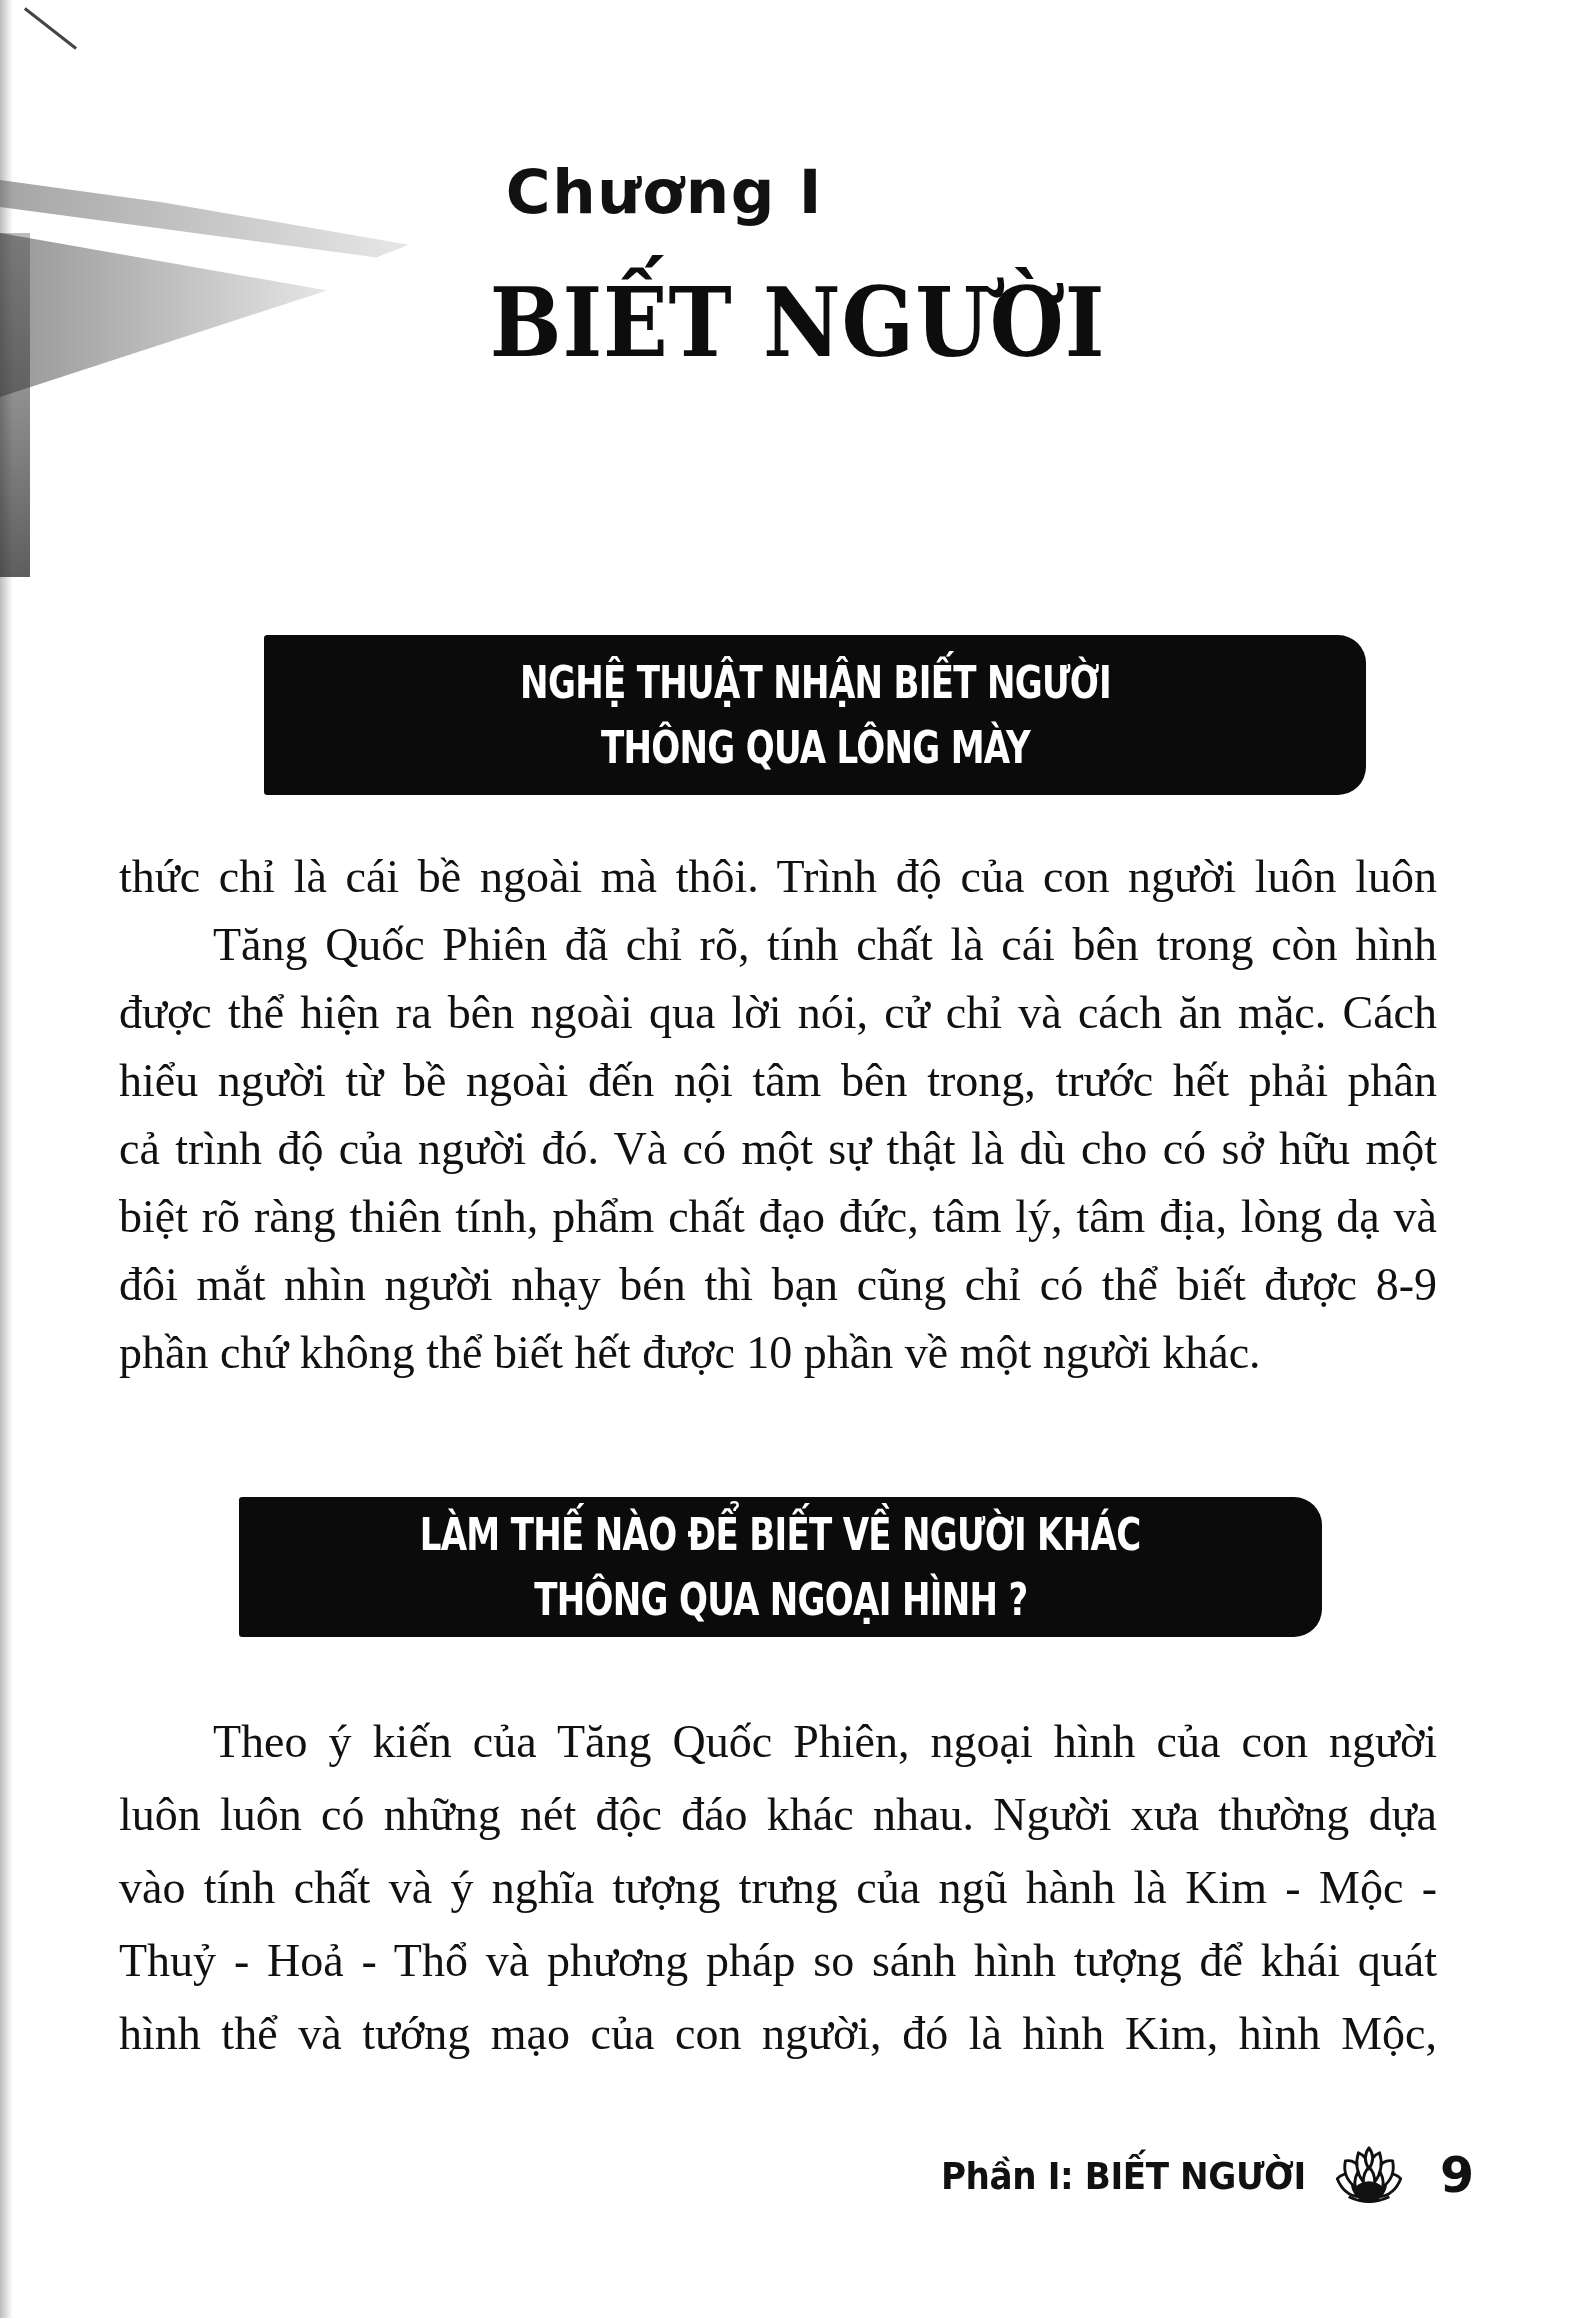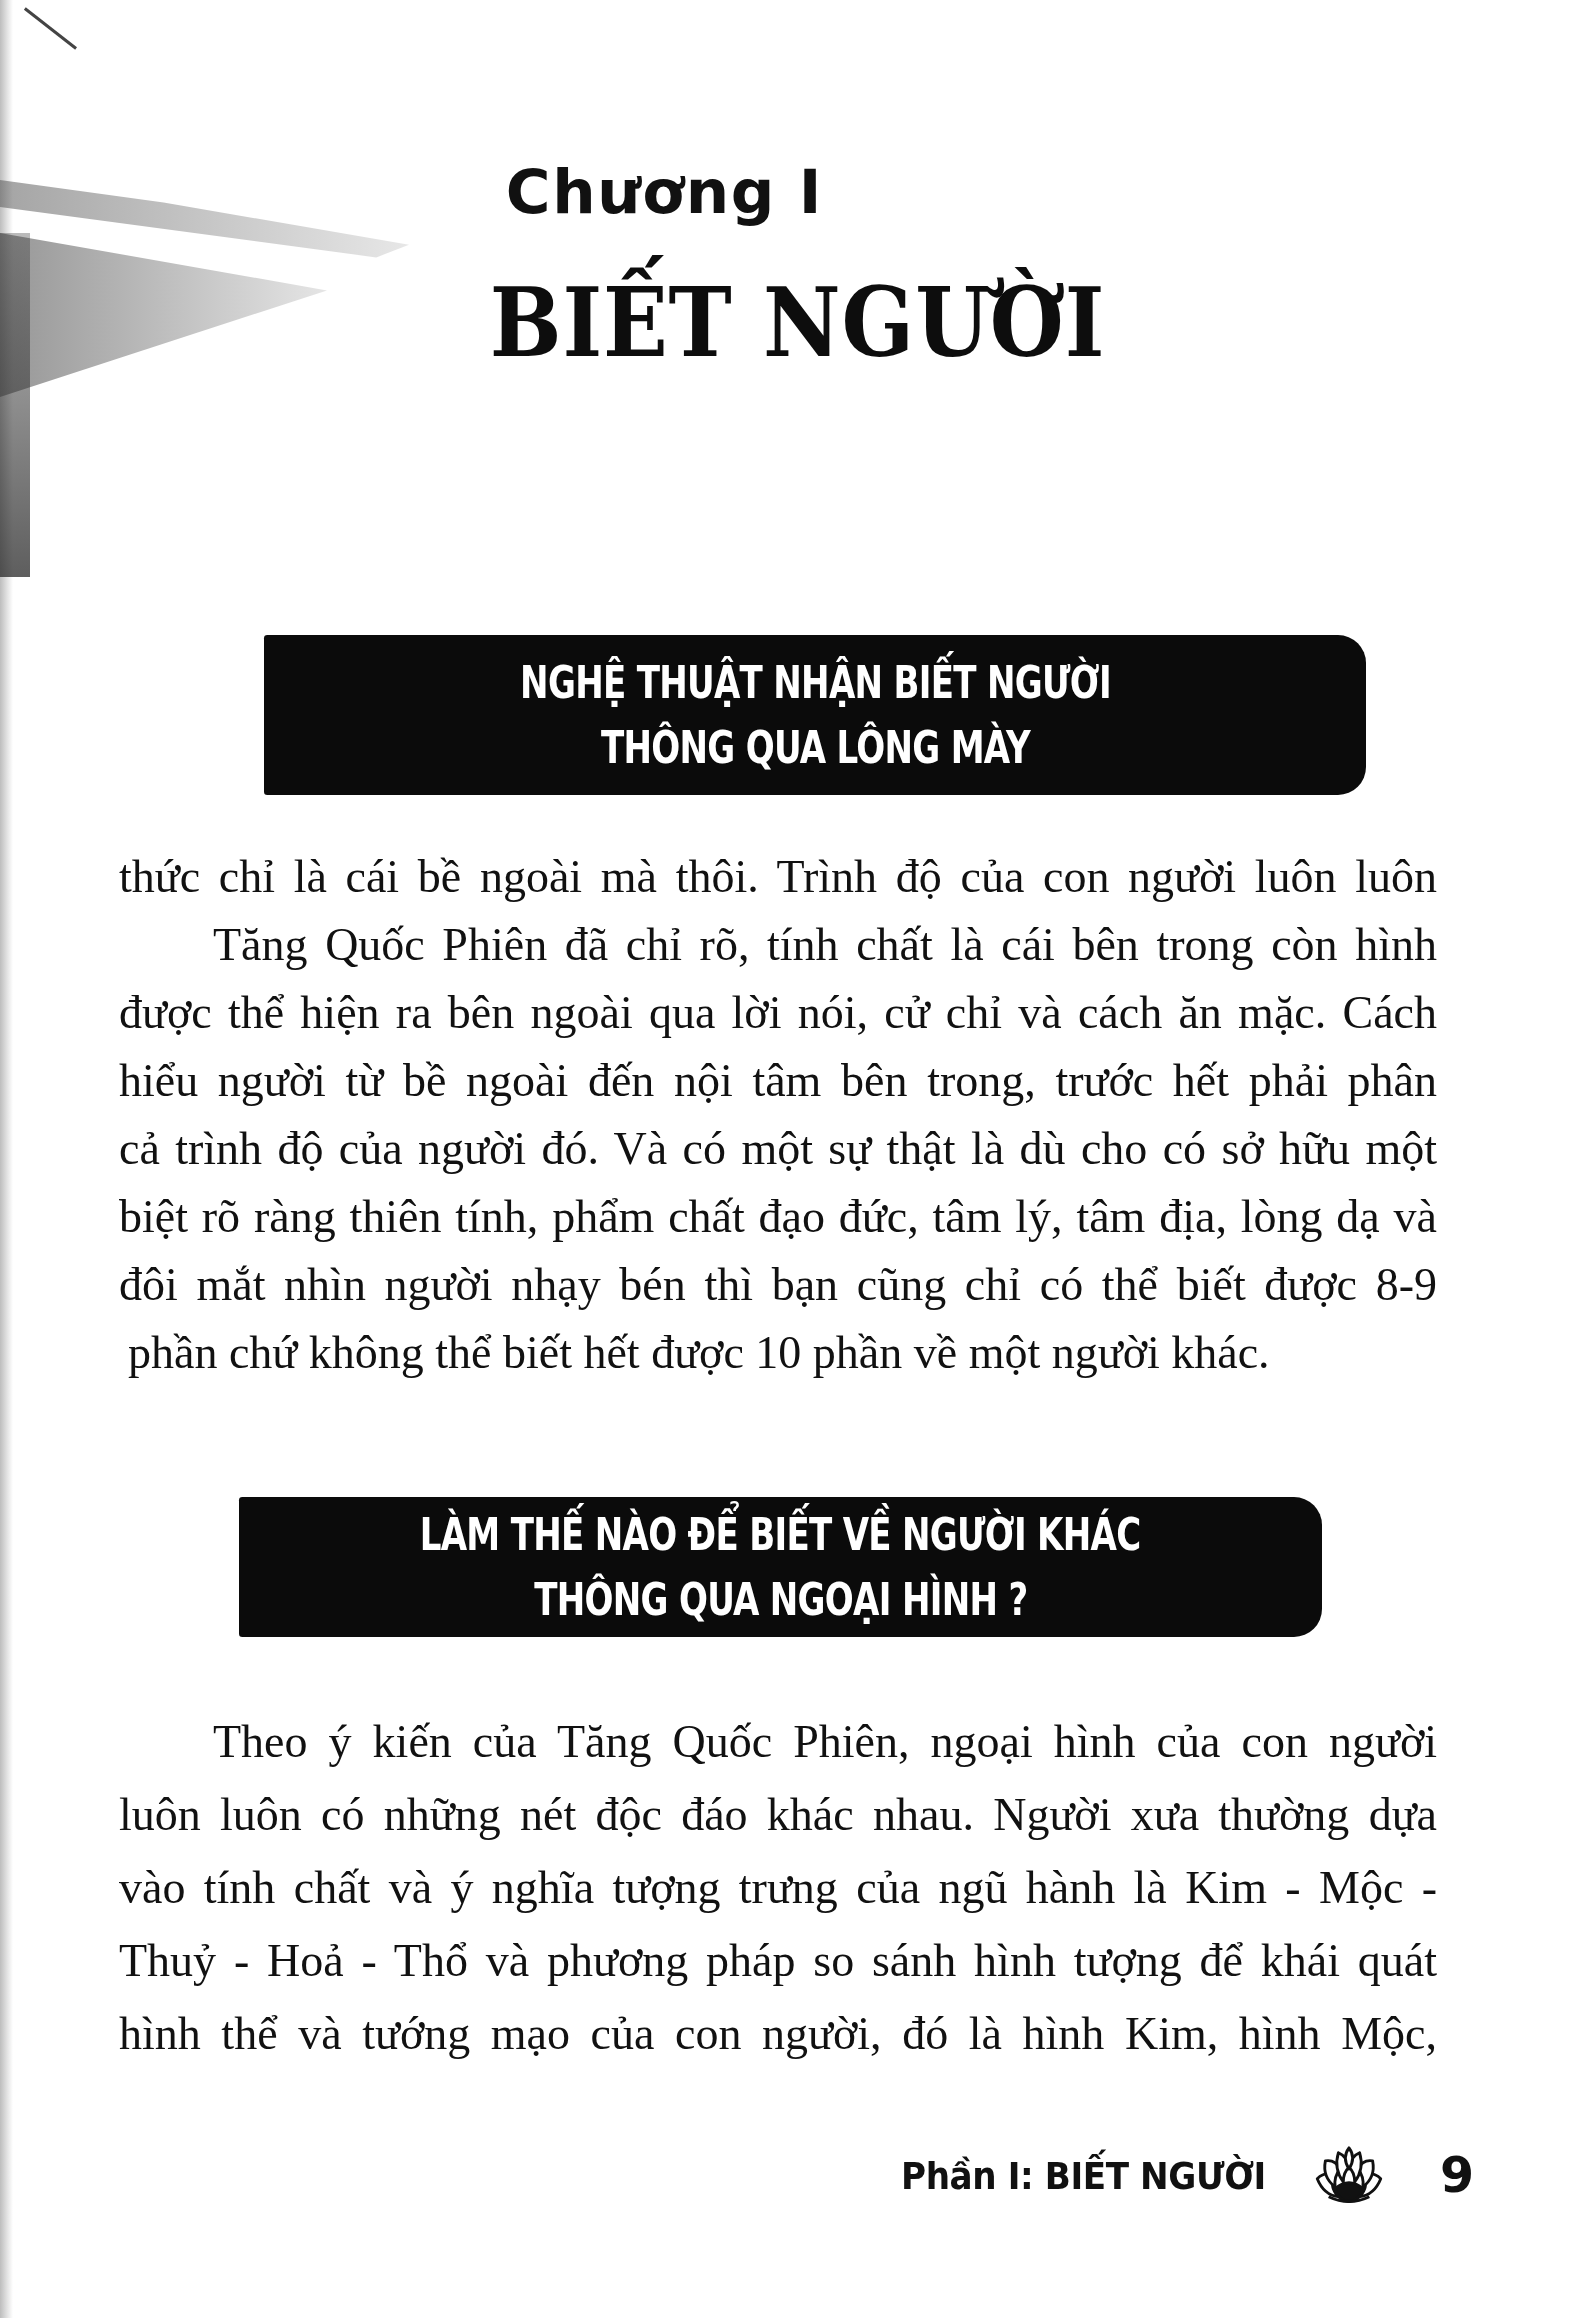--- a/index.html
+++ b/index.html
@@ -51,27 +51,27 @@
   }
   .banner span { display: block; white-space: nowrap; transform: scaleX(0.86); }
   .banner-1 { left: 264px; top: 635px; width: 1102px; height: 160px; }
   .banner-2 { left: 239px; top: 1497px; width: 1083px; height: 140px; }
   .para {
     position: absolute; left: 119px; width: 1318px;
     font-family: "Liberation Serif", serif; font-size: 46px; color: #111;
     text-align: justify; text-align-last: left;
   }
   .para .line { display: block; white-space: nowrap; text-align-last: justify; }
-  .para .line.last { text-align-last: left; margin-left: 9px; }
+  .para .line.last { text-align-last: left; }
   .para .line.indent { padding-left: 94px; }
   .para-1 { top: 843px; line-height: 68px; }
   .para-2 { top: 1705px; line-height: 73px; }
   .footer {
     position: absolute; top: 2143px; left: 901px; width: 573px; height: 65px;
-    display: flex; align-items: center; justify-content: space-between;
+    display: flex; align-items: center; justify-content: flex-end;
     font-family: "DejaVu Sans Condensed", "DejaVu Sans", sans-serif; font-weight: bold;
   }
   .running-head { font-size: 38px; color: #111; letter-spacing: -0.4px; }
   .lotus { width: 70px; height: 59px; margin-left: 28px; }
   .page-number { font-size: 49px; color: #111; margin-left: 36px; font-family: "DejaVu Sans", sans-serif; font-weight: bold; }
 </style>
 </head>
 <body>
 
 <div class="scan-edge"></div>

